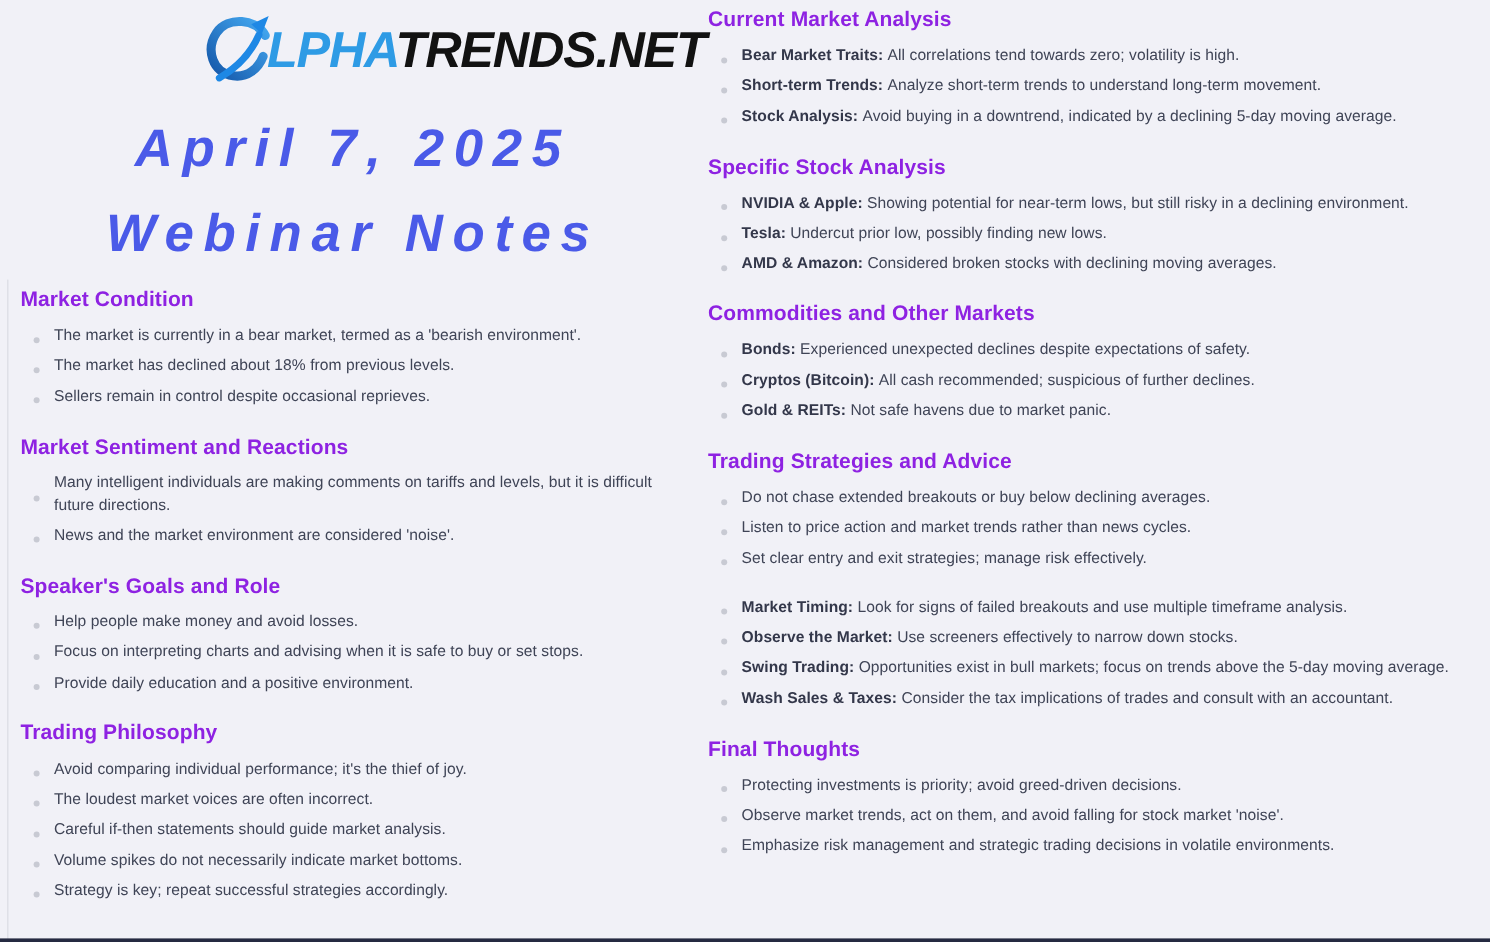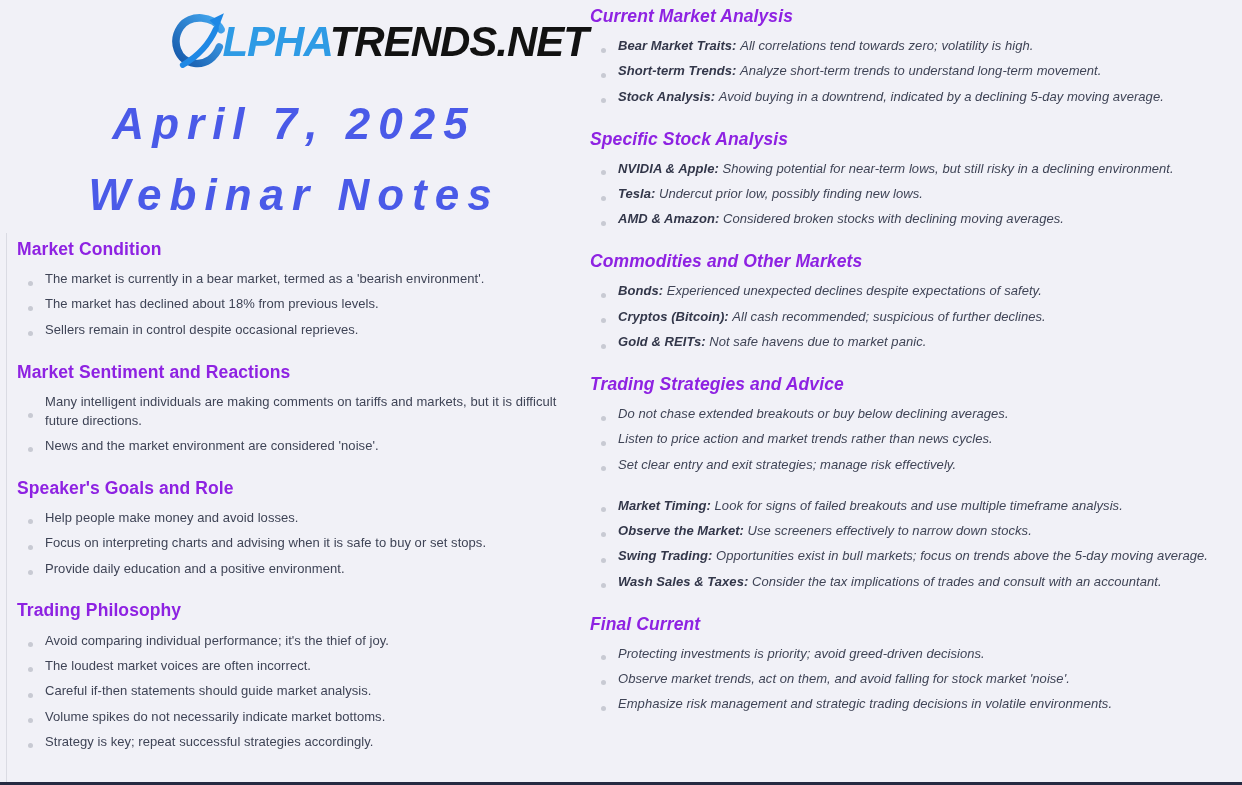--- a/index.html
+++ b/index.html
@@ -14,21 +14,21 @@
   .left-rule {
     position:absolute; left:6px; top:233px; bottom:0; width:1px;
     background: var(--rule-color, #DADBE3);
   }
   .bottom-rule {
     position:absolute; left:0; right:0; bottom:0; height:3px;
     background: var(--bottombar-color, #252A41);
   }
   .columns { display:flex; width:100%; height:100%; }
   .col-left { width:588px; flex:0 0 588px; }
-  .col-right { flex:1; padding:6px 4px 0 2px;font-style:italic; }
+  .col-right { flex:1; padding:6px 4px 0 2px; }
 
   
   .brand-header { width:588px; text-align:center; padding-top:12px; height:233px; }
   .logo { display:flex; align-items:center; justify-content:flex-end; gap:0; height:60px; }
   .logo svg { display:block; margin-right:-6px; margin-top:-4px; }
   .logo-text { font-style:italic; font-weight:bold; font-size:42px; letter-spacing:-1px; white-space:nowrap; }
   .logo-blue { color: var(--logo-blue, #2E9BE5); }
   .logo-dark { color: var(--logo-dark, #121212); }
   .title { margin-top:16px; font-weight:bold; color: var(--title-color, #4A5AE8); }
   .title-line { display:block; font-size:44px; letter-spacing:8px; line-height:1.62; white-space:nowrap;font-style:italic; }
@@ -96,21 +96,21 @@
                 <span class="bullet-dot"></span>
                 <span class="bullet-text">Sellers remain in control despite occasional reprieves.</span>
               </li>
             </ul>
           </section>
           <section class="note-section">
             <h2 class="section-heading">Market Sentiment and Reactions</h2>
             <ul class="bullet-list">
               <li class="bullet-item">
                 <span class="bullet-dot"></span>
-                <span class="bullet-text">Many intelligent individuals are making comments on tariffs and markets, but it is difficult future directions.</span>
+                <span class="bullet-text">Many intelligent individuals are making comments on tariffs and levels, but it is difficult future directions.</span>
               </li>
               <li class="bullet-item">
                 <span class="bullet-dot"></span>
                 <span class="bullet-text">News and the market environment are considered 'noise'.</span>
               </li>
             </ul>
           </section>
           <section class="note-section">
             <h2 class="section-heading">Speaker's Goals and Role</h2>
             <ul class="bullet-list">
@@ -240,21 +240,21 @@
                 <span class="bullet-dot"></span>
                 <span class="bullet-text"><strong class="bullet-lead">Swing Trading: </strong>Opportunities exist in bull markets; focus on trends above the 5-day moving average.</span>
               </li>
               <li class="bullet-item">
                 <span class="bullet-dot"></span>
                 <span class="bullet-text"><strong class="bullet-lead">Wash Sales &amp; Taxes: </strong>Consider the tax implications of trades and consult with an accountant.</span>
               </li>
             </ul>
           </section>
           <section class="note-section">
-            <h2 class="section-heading">Final Current</h2>
+            <h2 class="section-heading">Final Thoughts</h2>
             <ul class="bullet-list">
               <li class="bullet-item">
                 <span class="bullet-dot"></span>
                 <span class="bullet-text">Protecting investments is priority; avoid greed-driven decisions.</span>
               </li>
               <li class="bullet-item">
                 <span class="bullet-dot"></span>
                 <span class="bullet-text">Observe market trends, act on them, and avoid falling for stock market 'noise'.</span>
               </li>
               <li class="bullet-item">

